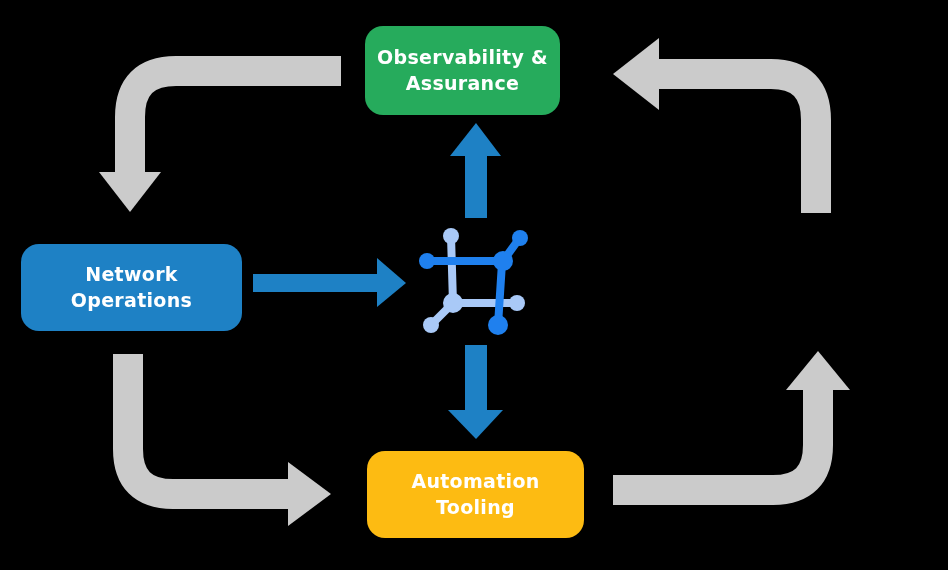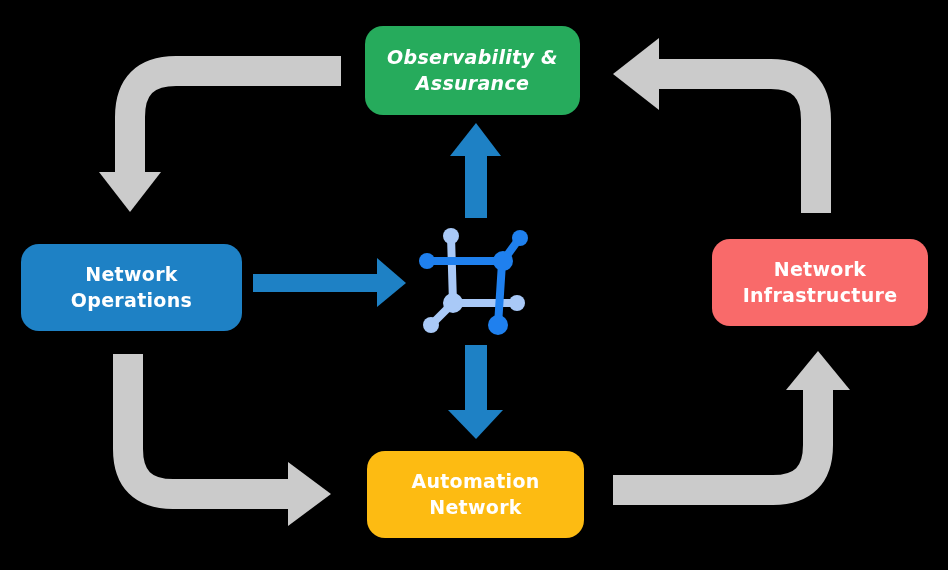--- a/index.html
+++ b/index.html
@@ -22,21 +22,21 @@
     align-items: center;
     justify-content: center;
     color: #ffffff;
     font-size: 19px;
     font-weight: 600;
     letter-spacing: 0.3px;
     line-height: 1.35;
     text-align: center;
   }
   .node .label { display: inline-block; }
-  .node-observability { left: 365px; top: 26px;  width: 215px; height: 89px; font-style: italic; }
+  .node-observability { left: 365px; top: 26px;  width: 195px; height: 89px; }
   .node-observability .label { max-width: 190px; }
   .node-operations    { left: 21px;  top: 244px; width: 221px; height: 87px; }
   .node-operations .label { max-width: 130px; }
   .node-infrastructure{ left: 712px; top: 239px; width: 216px; height: 87px; }
   .node-infrastructure .label { max-width: 155px; }
   .node-automation    { left: 367px; top: 451px; width: 217px; height: 87px; }
   .node-automation .label { max-width: 145px; }
   .center-icon { position: absolute; left: 415px; top: 222px; }
 </style>
 </head>
@@ -83,26 +83,23 @@
   </svg>
 
   <div class="node node-observability" style="background: rgb(38, 171, 92);">
     <span class="label">Observability &amp; Assurance</span>
   </div>
 
   <div class="node node-operations" style="background: rgb(30, 129, 197);">
     <span class="label">Network Operations</span>
   </div>
 
-  <div class="node node-infrastructure" style="background: rgb(249, 106, 106);">
-    <span class="label">Network Infrastructure</span>
-  </div>
 
   <div class="node node-automation" style="background: rgb(253, 187, 18);">
-    <span class="label">Automation Network</span>
+    <span class="label">Automation Tooling</span>
   </div>
 
   <svg class="center-icon" width="125" height="125" viewBox="0 0 125 125">
 
     <g stroke-width="8" stroke-linecap="round" stroke="#A9C9F7">
       <line x1="36" y1="14" x2="38" y2="81"></line>
       <line x1="38" y1="81" x2="17" y2="102"></line>
       <line x1="38" y1="81" x2="101" y2="81"></line>
     </g>
     <g stroke="none" fill="#A9C9F7">

